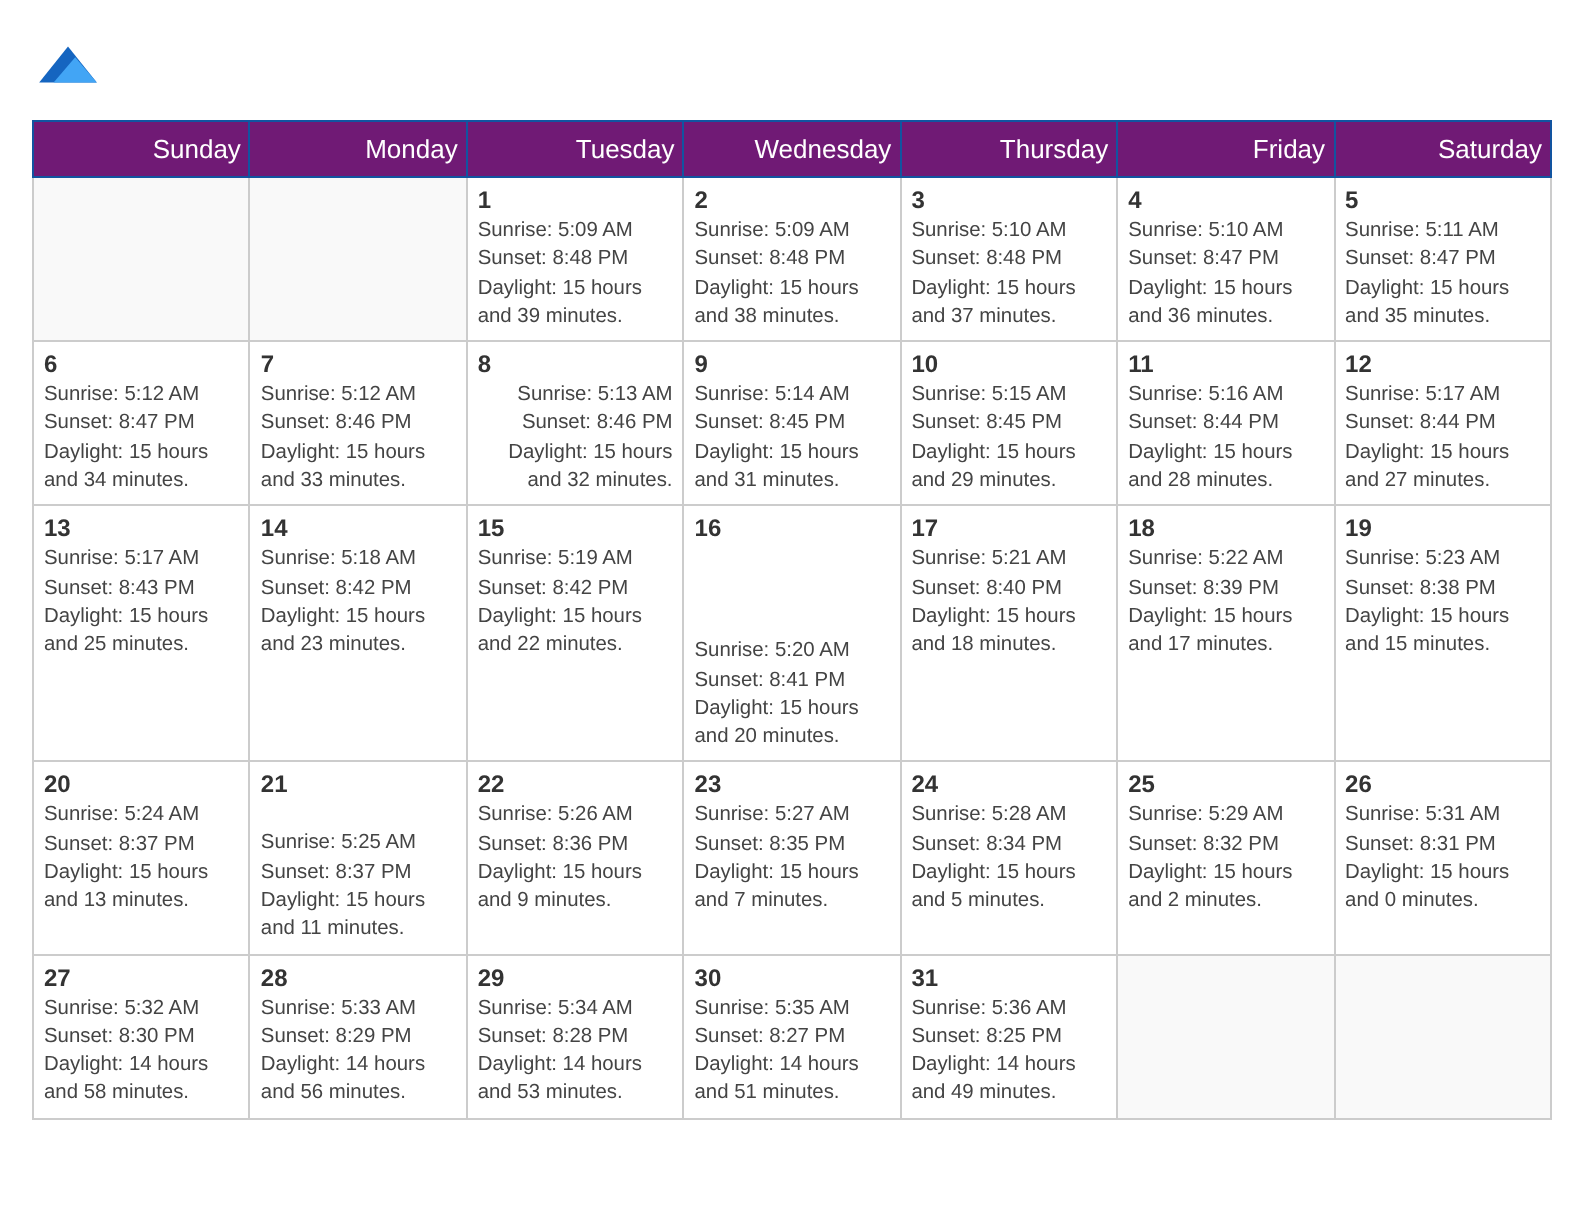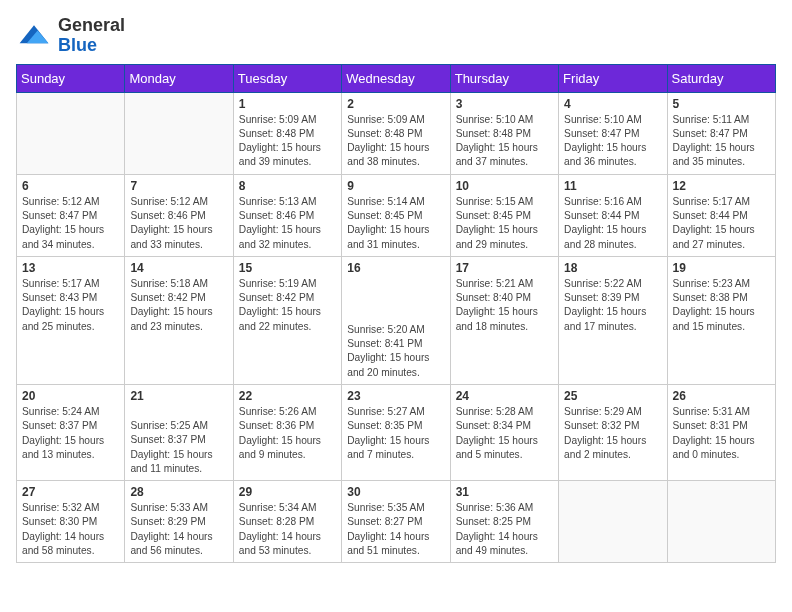--- a/index.html
+++ b/index.html
@@ -45,25 +45,25 @@
     .location-title {
       font-size: 15px;
       color: #333;
     }
     .calendar {
       width: 100%;
       border-collapse: collapse;
       border: 1px solid #ccc;
     }
     .calendar th {
-      background: #6d28d9;
+      background: #701a75;
       color: #fff;
       padding: 6px 4px;
       font-size: 13px;
-      text-align: left;
+      text-align: right;
       border: 1px solid #1254a0;
       font-weight: normal;
     }
     .calendar td {
       border: 1px solid #ccc;
       vertical-align: top;
       padding: 4px 5px;
       font-size: 10.5px;
       color: #333;
       width: 108px;
@@ -90,24 +90,20 @@
 </head>
 <body>
 
 <div class="header-area">
   <div class="logo">
     <svg class="logo-icon" viewBox="0 0 40 40">
       <rect x="0" y="0" width="40" height="40" fill="white"></rect>
       <polygon points="20,8 36,28 4,28" fill="#1565c0"></polygon>
       <polygon points="24,14 36,28 12,28" fill="#42a5f5"></polygon>
     </svg>
-    <div class="logo-text">
-      <span class="logo-general">General</span>
-      <span class="logo-blue">Blue</span>
-    </div>
   </div>
 </div>
 
 <table class="calendar">
   <thead>
     <tr id="header-row">
         <th>Sunday</th>
         <th>Monday</th>
         <th>Tuesday</th>
         <th>Wednesday</th>
@@ -159,21 +155,21 @@
 Daylight: 15 hours and 34 minutes.</div>
         </td>
         <td>
           <div class="day-number">7</div>
           <div class="day-info" style="white-space: pre-line;">Sunrise: 5:12 AM
 Sunset: 8:46 PM
 Daylight: 15 hours and 33 minutes.</div>
         </td>
         <td>
           <div class="day-number">8</div>
-          <div class="day-info" style="white-space: pre-line;">Sunrise: 5:13 AM
+          <div class="day-info" style="white-space: pre-line; text-align: right;">Sunrise: 5:13 AM
 Sunset: 8:46 PM
 Daylight: 15 hours and 32 minutes.</div>
         </td>
         <td>
           <div class="day-number">9</div>
           <div class="day-info" style="white-space: pre-line;">Sunrise: 5:14 AM
 Sunset: 8:45 PM
 Daylight: 15 hours and 31 minutes.</div>
         </td>
         <td>

